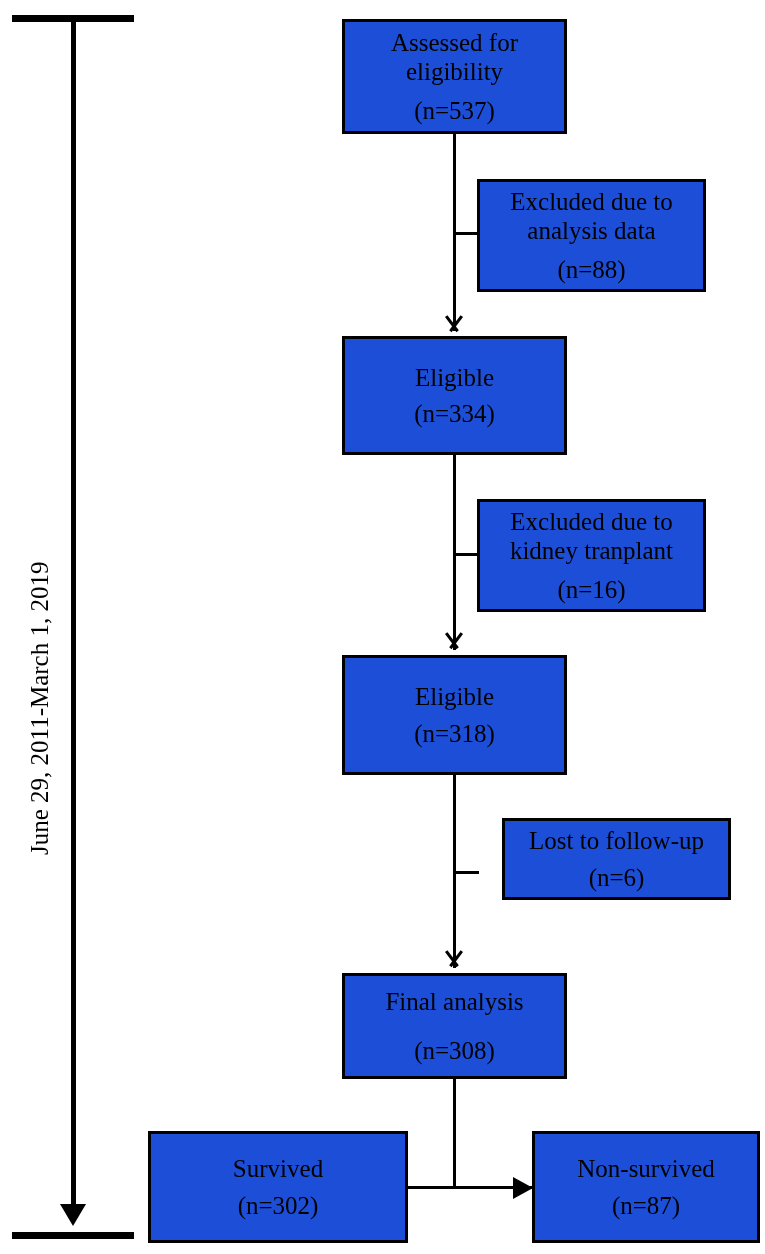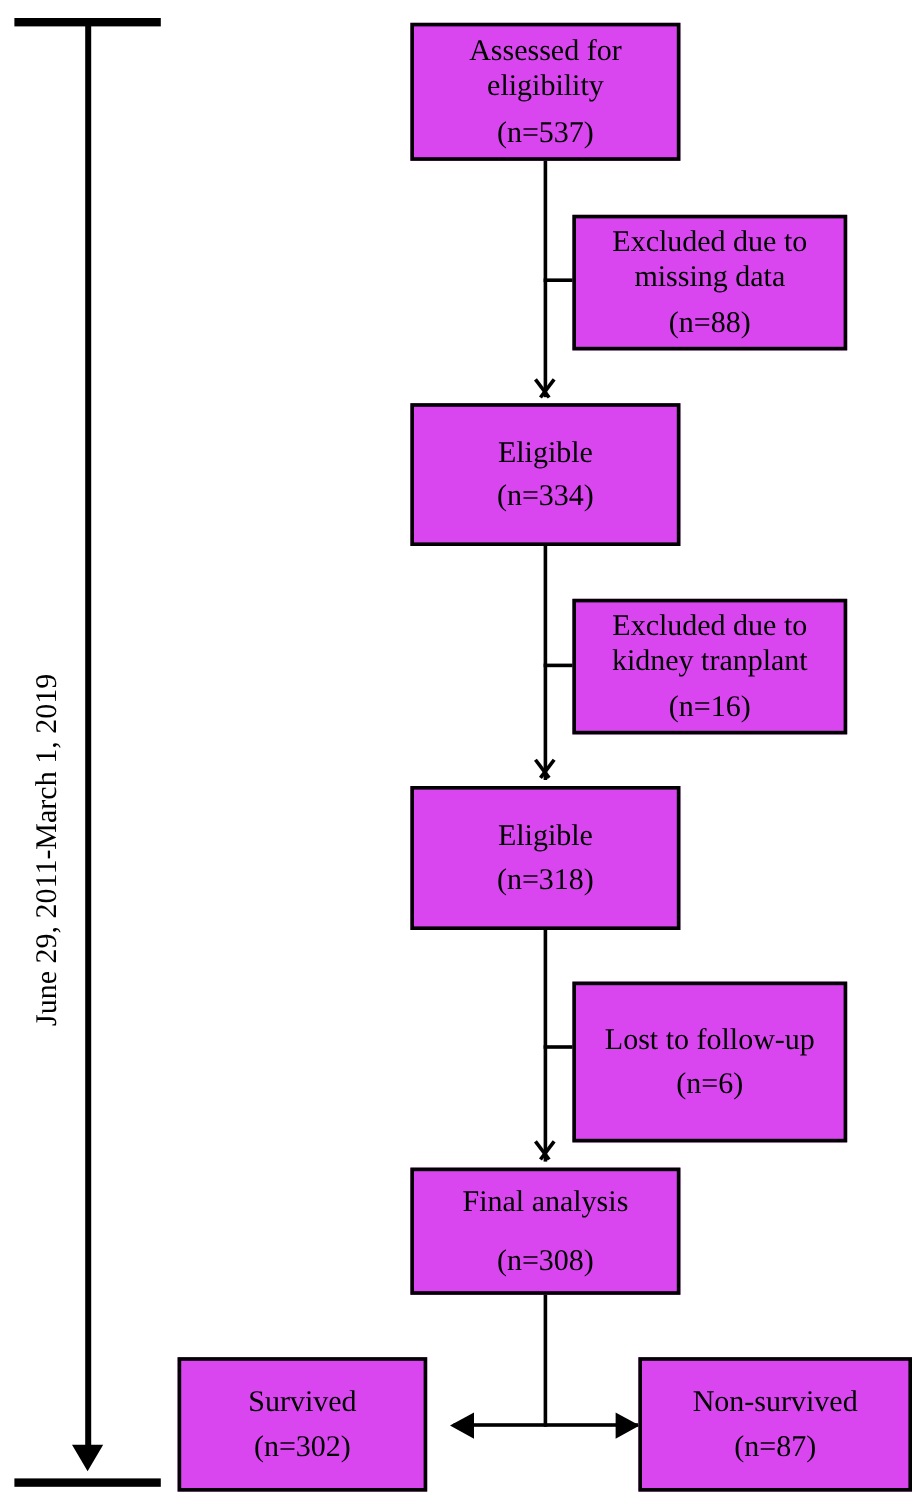--- a/index.html
+++ b/index.html
@@ -17,21 +17,21 @@
     height: 1254px;
     background: #ffffff;
     overflow: hidden;
   }
 
   
   .node {
     position: absolute;
     box-sizing: border-box;
     border: 3px solid #000000;
-    background: #d946ef;
+    background: #1d4ed8;
     display: flex;
     flex-direction: column;
     align-items: center;
     justify-content: center;
     text-align: center;
     line-height: 1.18;
     font-size: 25px;
     padding: 2px 4px;
   }
   .node .ln { display: block; white-space: nowrap; }
@@ -142,21 +142,21 @@
     <span class="ln">eligibility</span>
     <span class="count">(n=537)</span>
   </div>
 
   <div class="vline" style="left:453px; top:134px; height:197px;"></div>
   <div class="arrow-down" style="left:443px; top:317px;"></div>
   <div class="hline" style="left:453px; top:232px; width:26px;"></div>
 
   <div class="node" style="left:477px; top:179px; width:229px; height:113px;">
     <span class="ln">Excluded due to</span>
-    <span class="ln">missing data</span>
+    <span class="ln">analysis data</span>
     <span class="count">(n=88)</span>
   </div>
 
   <div class="node tight" style="left:342px; top:336px; width:225px; height:119px;">
     <span class="ln">Eligible</span>
     <span class="count">(n=334)</span>
   </div>
 
   <div class="vline" style="left:453px; top:455px; height:195px;"></div>
   <div class="arrow-down" style="left:443px; top:634px;"></div>
@@ -170,37 +170,37 @@
 
   <div class="node tight" style="left:342px; top:655px; width:225px; height:120px;">
     <span class="ln">Eligible</span>
     <span class="count">(n=318)</span>
   </div>
 
   <div class="vline" style="left:453px; top:775px; height:193px;"></div>
   <div class="arrow-down" style="left:443px; top:952px;"></div>
   <div class="hline" style="left:453px; top:871px; width:26px;"></div>
 
-  <div class="node tight" style="left:477px; top:818px; width:229px; height:134px;">
+  <div class="node tight" style="left:502px; top:818px; width:229px; height:82px;">
     <span class="ln">Lost to follow-up</span>
     <span class="count">(n=6)</span>
   </div>
 
   <div class="node tight" style="left:342px; top:973px; width:225px; height:106px;gap:12px;">
     <span class="ln">Final analysis</span>
     <span class="count">(n=308)</span>
   </div>
 
   <div class="vline" style="left:453px; top:1079px; height:110px;"></div>
 
   <div class="hline" style="left:378px; top:1186px; width:154px;"></div>
   <div class="tri-left" style="left:375px; top:1177px;"></div>
   <div class="tri-right" style="left:513px; top:1177px;"></div>
 
-  <div class="node tight" style="left:148px; top:1131px; width:208px; height:112px;">
+  <div class="node tight" style="left:148px; top:1131px; width:260px; height:112px;">
     <span class="ln">Survived</span>
     <span class="count">(n=302)</span>
   </div>
 
   <div class="node tight" style="left:532px; top:1131px; width:228px; height:112px;">
     <span class="ln">Non-survived</span>
     <span class="count">(n=87)</span>
   </div>
 
 </div>

